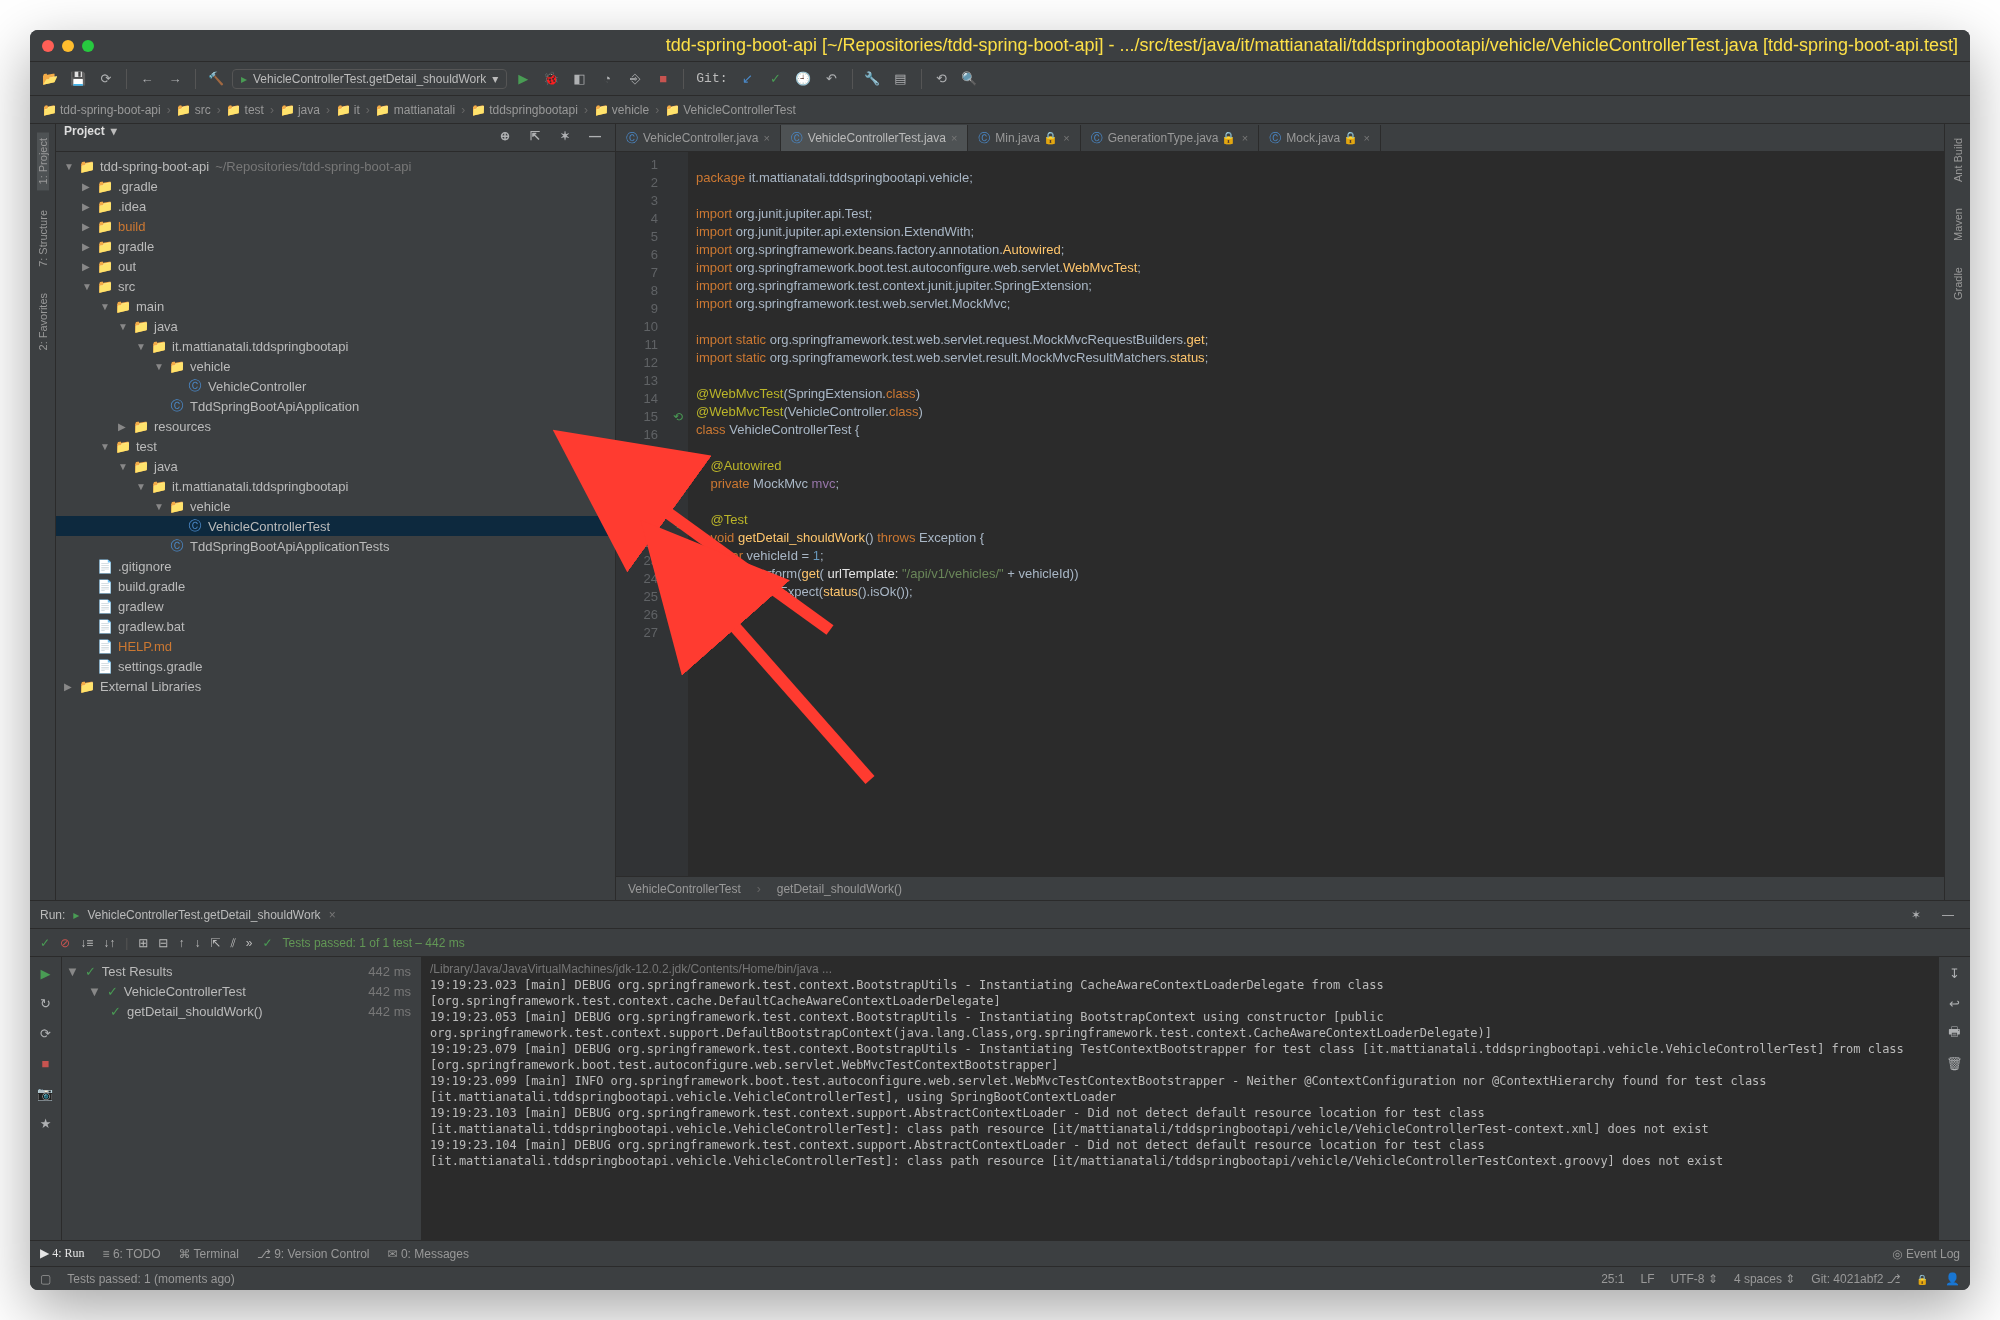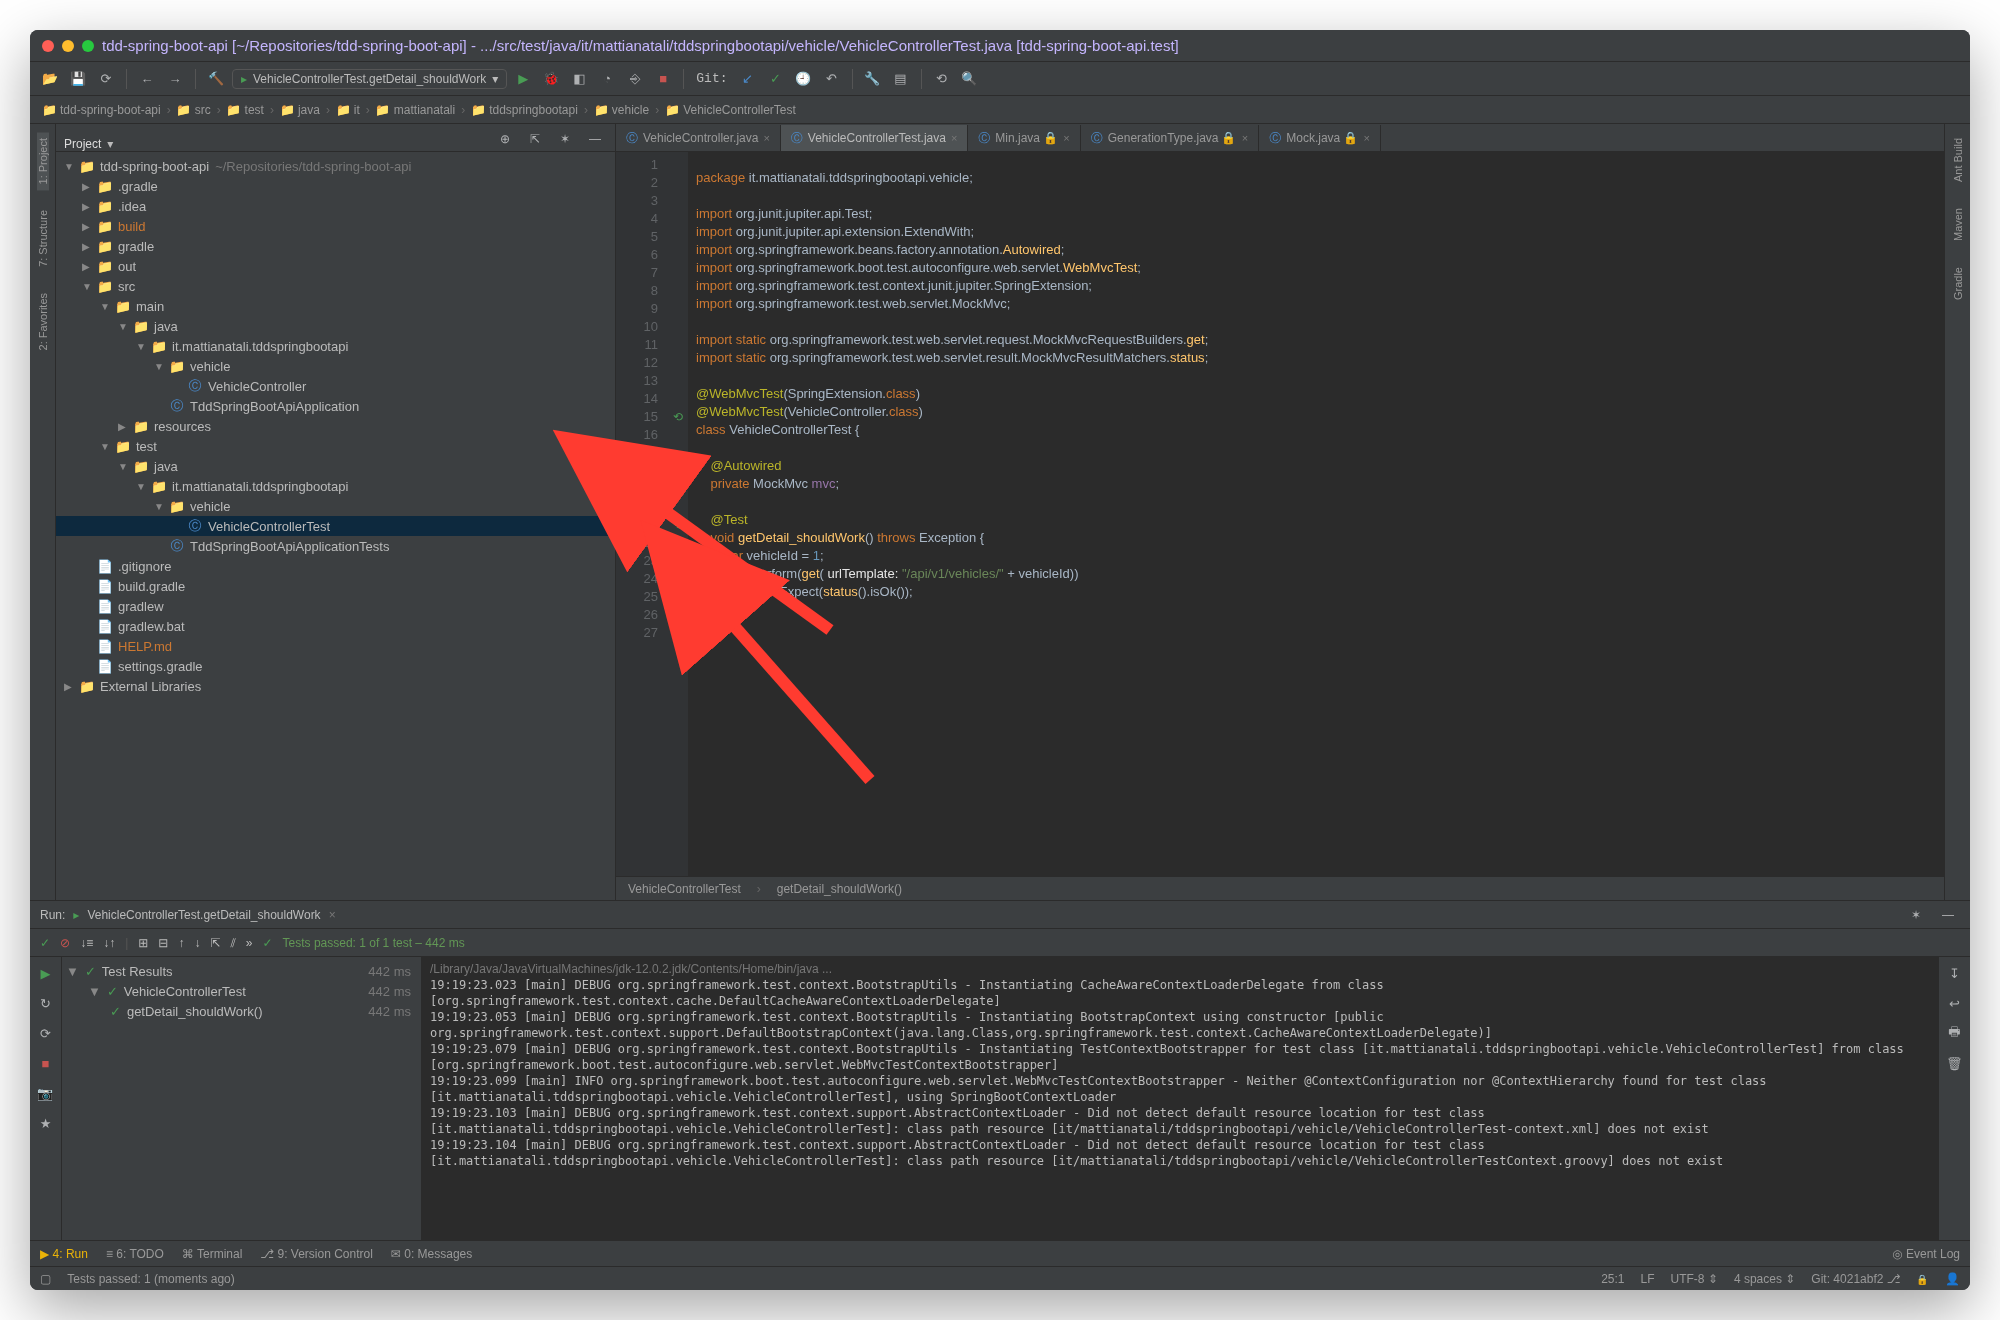--- a/index.html
+++ b/index.html
@@ -1,38 +1,38 @@
 <!DOCTYPE html>
 <html><head>
 <meta charset="utf-8">
 <style>
 * { margin:0; padding:0; box-sizing:border-box; font-family:-apple-system,"Segoe UI",Arial,sans-serif; }
 body { background:#fff; width:2000px; height:1320px; padding:30px; }
 .window { width:1940px; height:1260px; background:#3c3f41; border-radius:8px; box-shadow:0 20px 60px rgba(0,0,0,0.35); overflow:hidden; display:flex; flex-direction:column; color:#bbb; font-size:13px; position:relative; }
 .titlebar { height:32px; background:#3c3f41; display:flex; align-items:center; padding:0 12px; border-bottom:1px solid #2b2b2b; }
 .tlight { width:12px; height:12px; border-radius:50%; margin-right:8px; }
 .tl-r{background:#ff5f56;} .tl-y{background:#ffbd2e;} .tl-g{background:#27c93f;}
-.titlebar-title { flex:1; text-align:left; color:#c4b5fd; font-size:15px; }
+.titlebar-title { flex:1; text-align:right; color:#fde047; font-size:18px; }
 .toolbar { height:34px; background:#3c3f41; display:flex; align-items:center; padding:0 8px; border-bottom:1px solid #2b2b2b; gap:4px; }
 .tbtn { width:24px; height:24px; display:flex; align-items:center; justify-content:center; color:#afb1b3; cursor:pointer; border-radius:3px; }
 .tsep { width:1px; height:20px; background:#555; margin:0 4px; }
 .run-config { background:#3c3f41; border:1px solid #555; border-radius:4px; padding:2px 8px; display:flex; align-items:center; gap:6px; font-size:12px; color:#bbb; }
 .play-green { color:#499c54; }
 .bug-icon { color:#499c54; }
 .navbar { height:28px; background:#3c3f41; display:flex; align-items:center; padding:0 8px; border-bottom:1px solid #2b2b2b; font-size:12px; color:#999; }
 .crumb { display:flex; align-items:center; gap:3px; padding:0 4px; }
 .crumb-sep::after { content:"›"; color:#666; margin:0 2px; }
 .folder-icon { color:#87939a; }
 .main-area { flex:1; display:flex; min-height:0; }
 .left-gutter { width:26px; background:#3c3f41; border-right:1px solid #2b2b2b; display:flex; flex-direction:column; align-items:center; padding-top:8px; gap:14px; }
 .gutter-label { writing-mode:vertical-rl; transform:rotate(180deg); font-size:11px; color:#999; padding:6px 0; cursor:pointer; }
 .gutter-label.active { background:#4e5254; }
 .right-gutter { width:26px; background:#3c3f41; border-left:1px solid #2b2b2b; display:flex; flex-direction:column; align-items:center; padding-top:8px; gap:14px; }
 .project-panel { width:560px; background:#3c3f41; border-right:1px solid #2b2b2b; display:flex; flex-direction:column; }
-.panel-header { height:28px; display:flex; align-items:flex-end; padding:0 8px; border-bottom:1px solid #2b2b2b; font-size:12px; color:#bbb; gap:6px; }
+.panel-header { height:28px; display:flex; align-items:flex-start; padding:0 8px; border-bottom:1px solid #2b2b2b; font-size:12px; color:#bbb; gap:6px;font-weight:bold; }
 .panel-header .spacer { flex:1; }
 .tree { flex:1; overflow:auto; padding:4px 0; font-size:13px; }
 .tree-row { display:flex; align-items:center; height:20px; padding-left:8px; cursor:pointer; white-space:nowrap; }
 .tree-row.selected { background:#0d293e; color:#fff; }
 .tree-arrow { width:14px; color:#888; font-size:10px; }
 .tree-icon { width:18px; text-align:center; margin-right:4px; }
 .fi-folder{color:#87939a;} .fi-folder-o{color:#cc7832;} .fi-folder-blue{color:#4a88c7;} .fi-folder-green{color:#629755;} .fi-class{color:#4a88c7;} .fi-file{color:#87939a;}
 .tree-label { color:#bbb; }
 .tree-label.muted { color:#777; margin-left:6px; }
 .editor-area { flex:1; display:flex; flex-direction:column; min-width:0; background:#2b2b2b; }
@@ -464,21 +464,21 @@
       <div class="run-right-btns">
         <div class="tbtn">↧</div>
         <div class="tbtn">↩</div>
         <div class="tbtn">🖶</div>
         <div class="tbtn">🗑</div>
       </div>
     </div>
   </div>
 
   <div class="bottom-tabs">
-    <span style="color:#eab308;">▶ 4: Run</span>
+    <span style="color:#e5e5e5;font-family:Liberation Serif, serif;">▶ 4: Run</span>
     <span>≡ 6: TODO</span>
     <span>⌘ Terminal</span>
     <span>⎇ 9: Version Control</span>
     <span>✉ 0: Messages</span>
     <div style="flex:1"></div>
     <span>◎ <span>Event Log</span></span>
   </div>
 
   <div class="statusbar">
     <span>▢</span>

